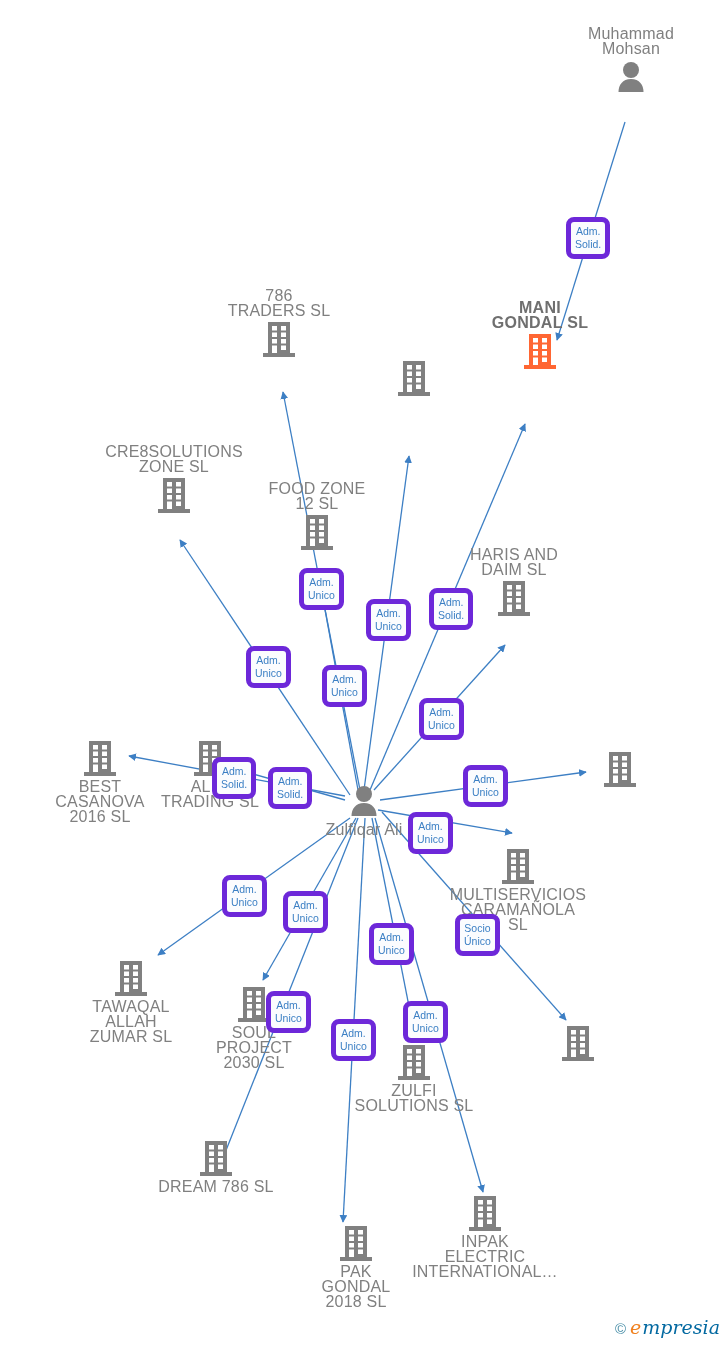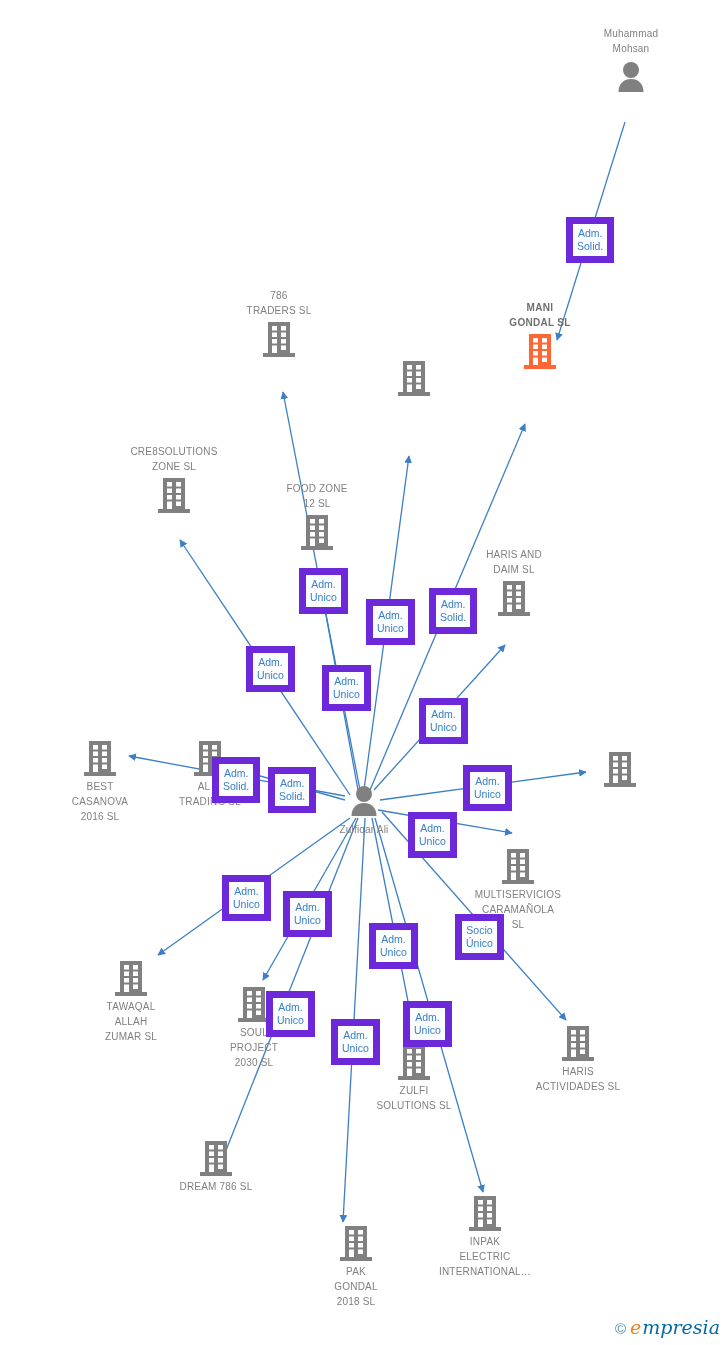--- a/index.html
+++ b/index.html
@@ -29,21 +29,21 @@
 
   
   .node {
     position: absolute;
     width: 160px;
     margin-left: -80px;
     text-align: center;
     cursor: pointer;
   }
   .node .caption {
-    font-size: 10px;
+    font-size: 16px;
     line-height: 15px;
     color: #808080;
     letter-spacing: 0.2px;
     white-space: pre-line;
     text-align: center;
   }
   .node.company .caption { font-weight: normal; }
   .node.person  .caption { color: #808080; }
   .node.focus .caption { color: #6f6f6f; font-weight: bold; letter-spacing: 0.3px;}
 
@@ -57,22 +57,22 @@
 
   
   .node.cap-top .caption { margin-bottom: 1px; }
   .node.cap-bottom .caption { margin-top: 1px; }
 
   
   .edge-label {
     position: absolute;
     box-sizing: border-box;
     background: #fbfcfe;
-    border: 7px solid #6d28d9;
-    border-radius: 0;
+    border: 5px solid #6d28d9;
+    border-radius: 8px;
     color: #3b7fc4;
     font-size: 10.5px;
     line-height: 13px;
     text-align: center;
     padding: 3px 4px 3px 4px;
     white-space: pre-line;
     cursor: pointer;
     z-index: 5;
   }
 
@@ -401,22 +401,20 @@
             <rect x="10" y="6" width="5" height="4.5" fill="#ffffff"></rect>
             <rect x="19" y="6" width="5" height="4.5" fill="#ffffff"></rect>
             <rect x="10" y="12.5" width="5" height="4.5" fill="#ffffff"></rect>
             <rect x="19" y="12.5" width="5" height="4.5" fill="#ffffff"></rect>
             <rect x="10" y="19" width="5" height="4.5" fill="#ffffff"></rect>
             <rect x="19" y="19" width="5" height="4.5" fill="#ffffff"></rect>
             <rect x="19" y="25.5" width="5" height="4.5" fill="#ffffff"></rect>
             <rect x="10" y="25.5" width="5" height="7.5" fill="#ffffff"></rect>
           </svg>
         </div>
-        <div class="caption">HARIS
-ACTIVIDADES SL</div>
       </div>
       <div class="node company cap-bottom" style="left: 216px; top: 1138px;">
         <div class="glyph-wrap">
           <svg width="34" height="38" viewBox="0 0 34 38">
             <rect x="6" y="2" width="22" height="31" fill="#808080"></rect>
             <rect x="1" y="33" width="32" height="4" fill="#808080"></rect>
             <rect x="10" y="6" width="5" height="4.5" fill="#ffffff"></rect>
             <rect x="19" y="6" width="5" height="4.5" fill="#ffffff"></rect>
             <rect x="10" y="12.5" width="5" height="4.5" fill="#ffffff"></rect>
             <rect x="19" y="12.5" width="5" height="4.5" fill="#ffffff"></rect>

